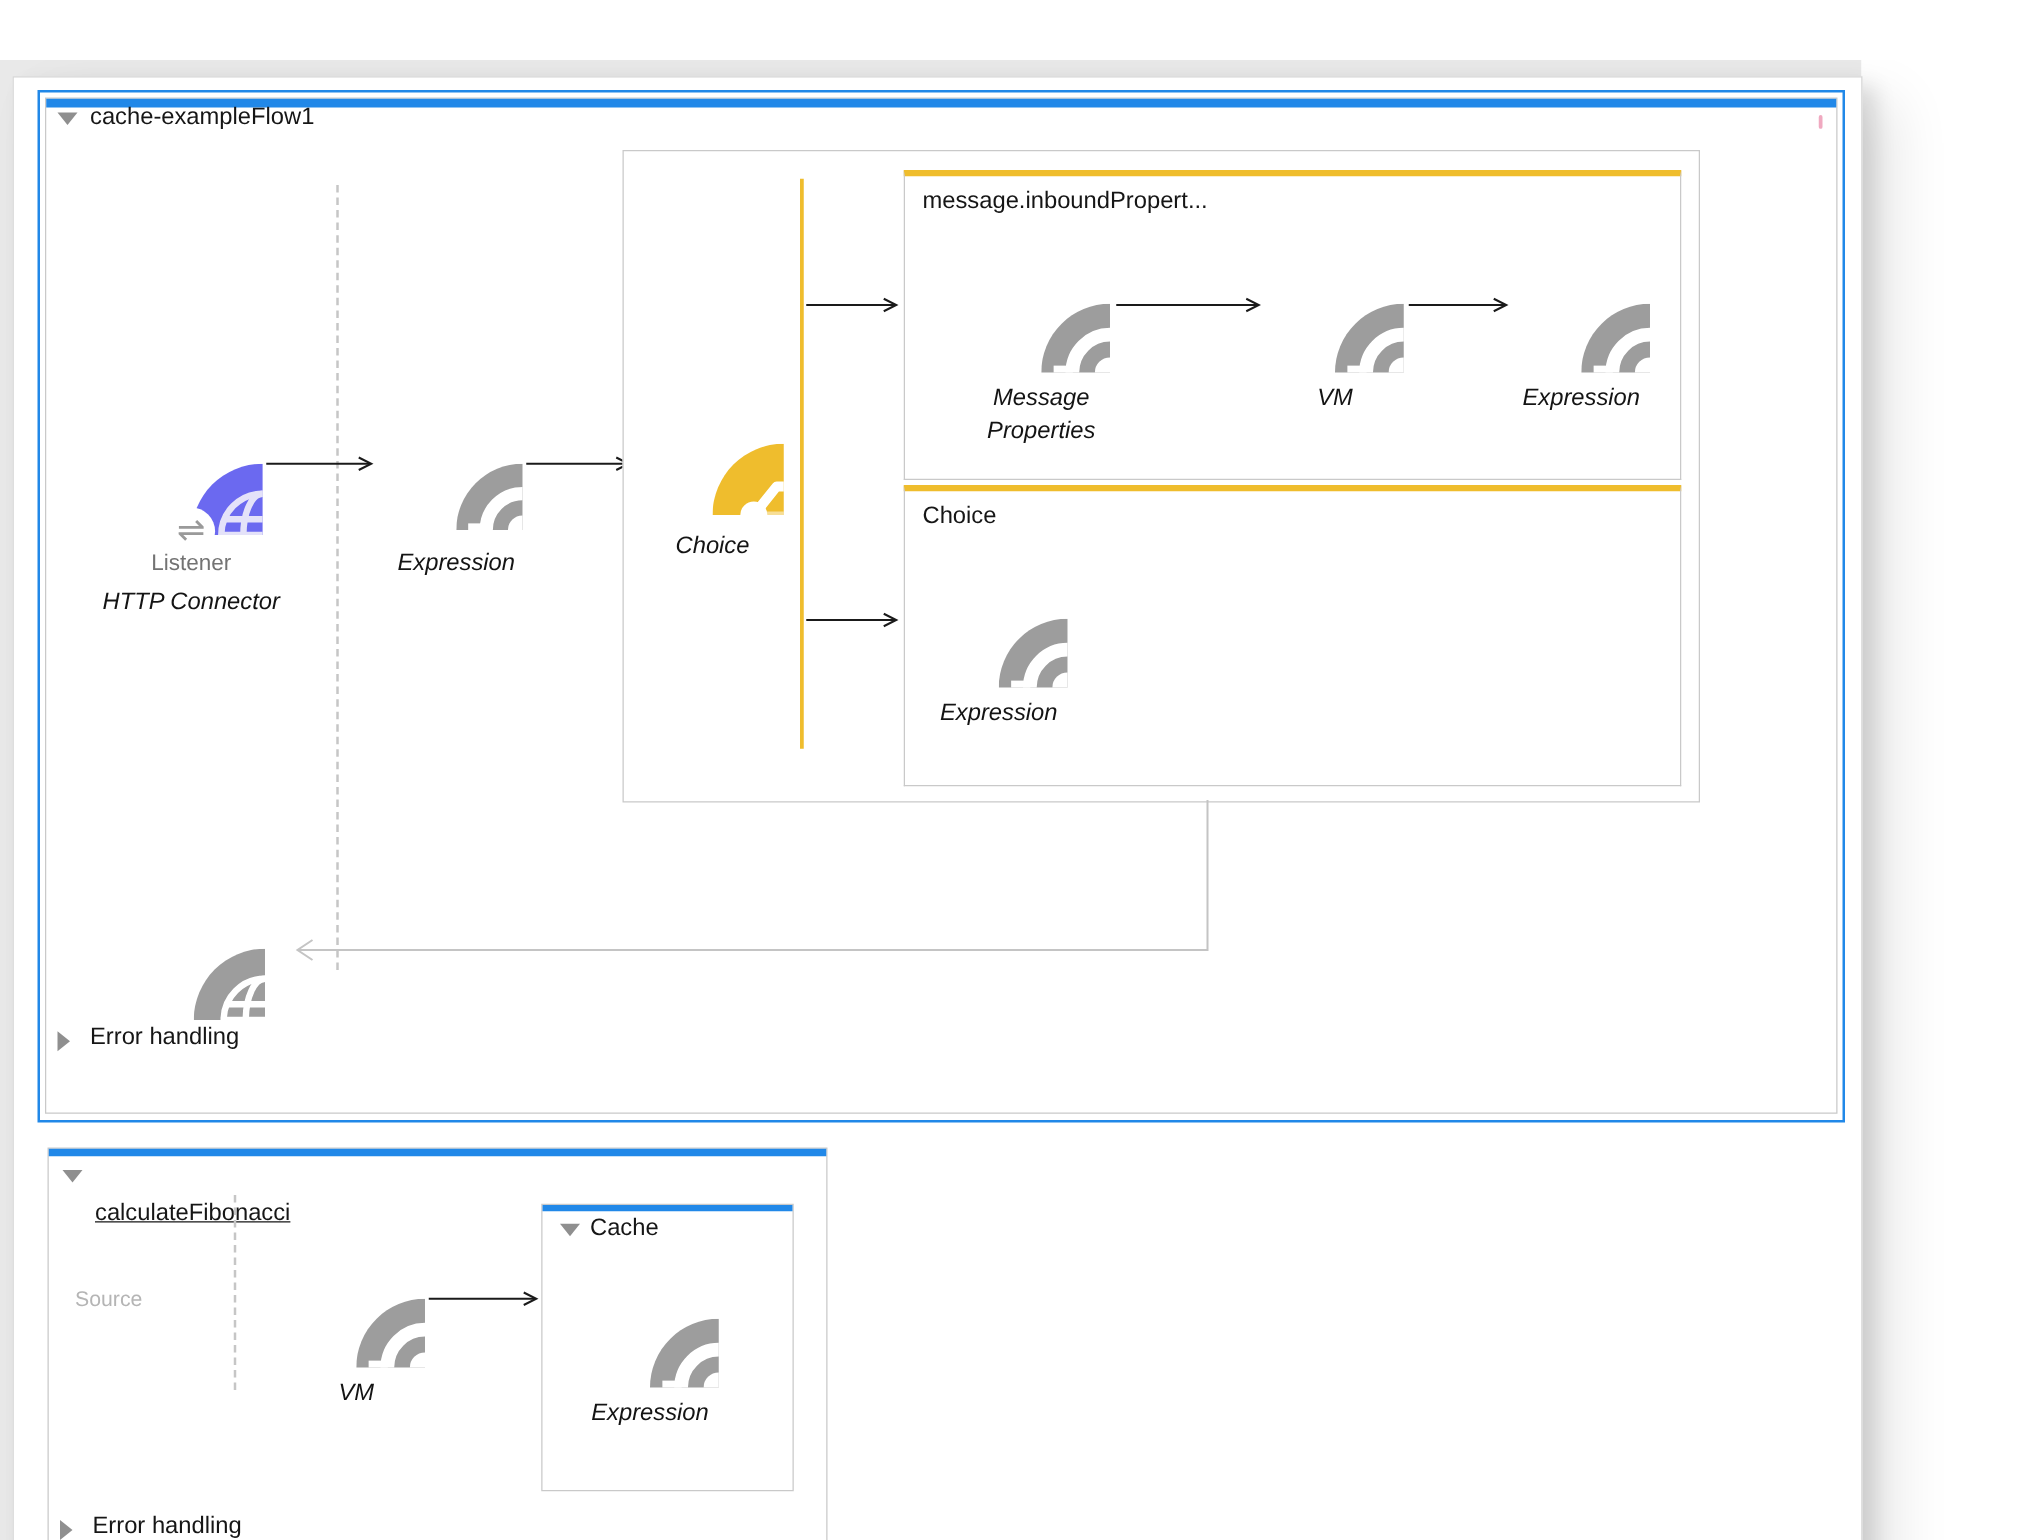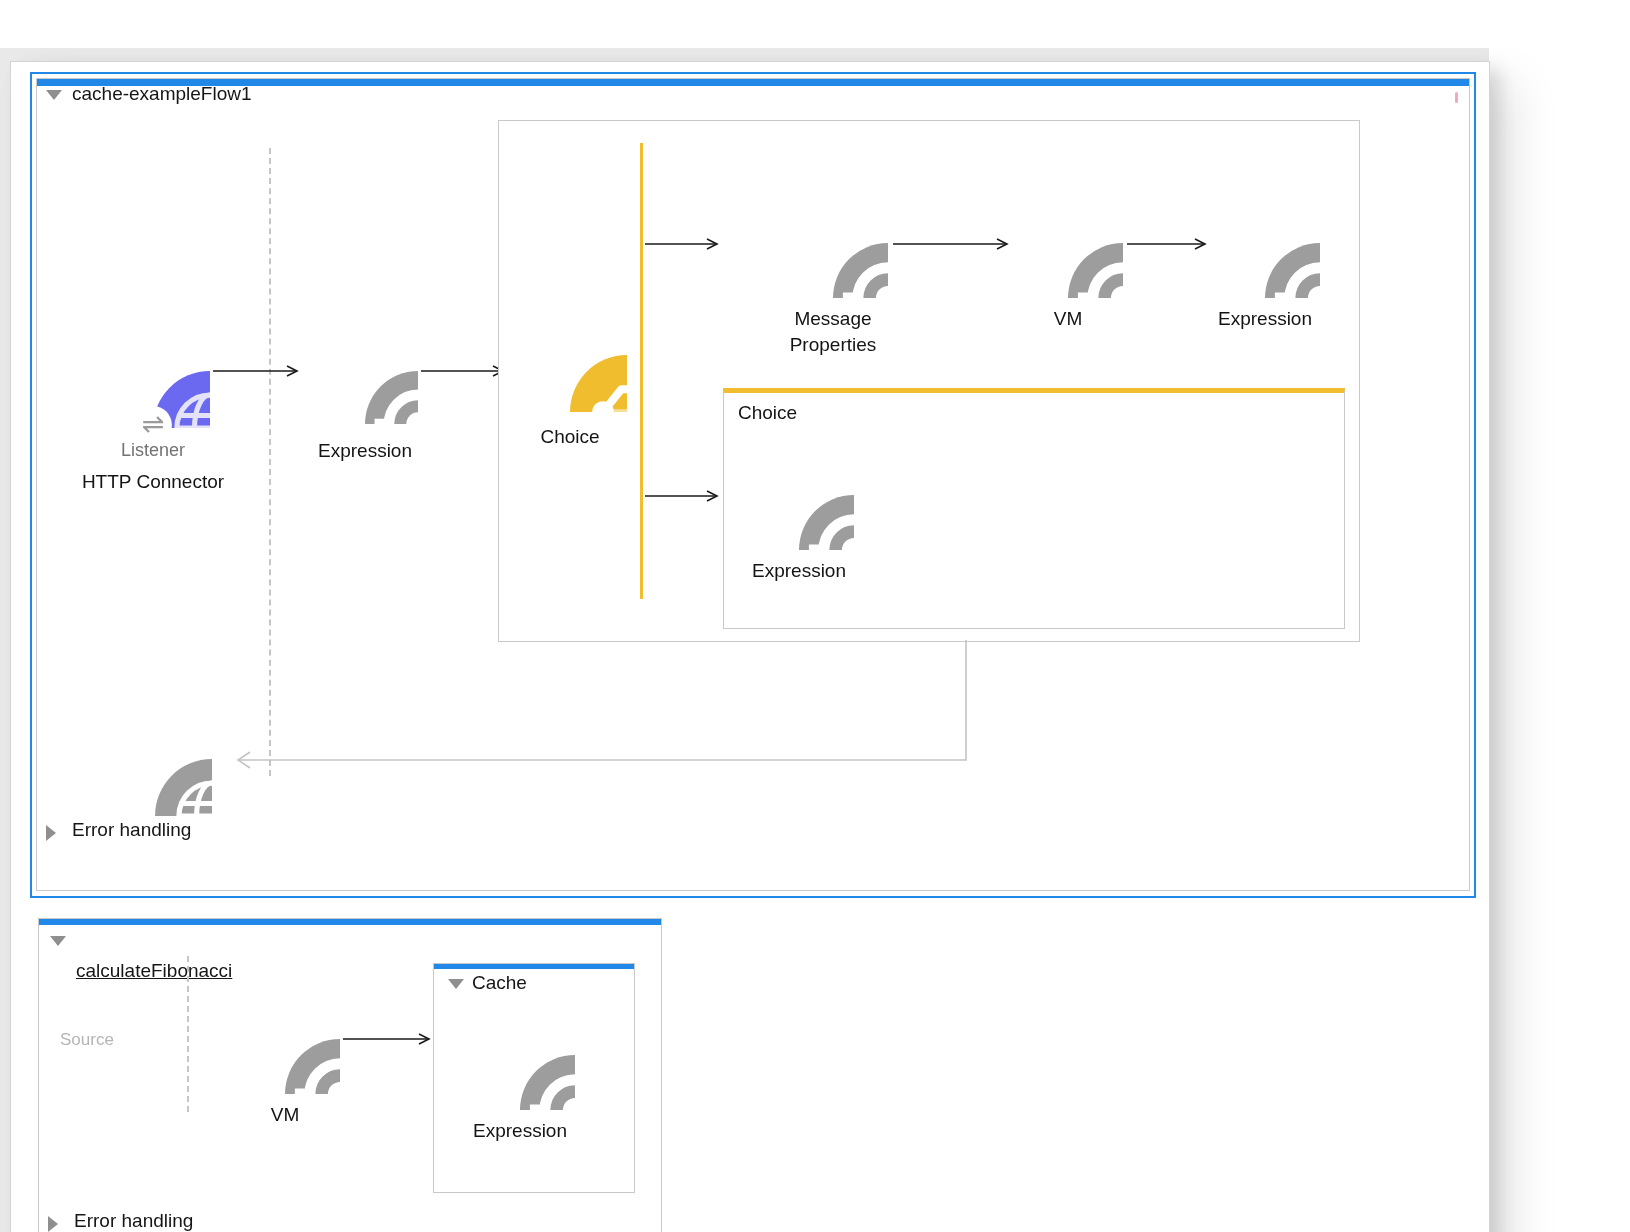--- a/index.html
+++ b/index.html
@@ -16,21 +16,21 @@
   .flow-outline{border:2px solid #2188e8;}
   .flow-box{border:1px solid #c9c9c9;background:#fff;}
   .flow-bar{position:absolute;left:0;top:0;right:0;background:#2188e8;}
   .flow-title{font-size:19px;color:#161616;white-space:nowrap;}
   .tri-down{width:0;height:0;border-left:8px solid transparent;border-right:8px solid transparent;border-top:10px solid #8f8f8f;}
   .tri-right{width:0;height:0;border-top:8px solid transparent;border-bottom:8px solid transparent;border-left:10px solid #8f8f8f;}
   .dashed-sep{width:0;border-left:2px dashed #c6c6c6;}
   
   .node{position:absolute;transform:translateX(-50%);display:flex;flex-direction:column;align-items:center;}
   .node .circ{display:block;}
-  .node .label{font-size:19px;color:#141414;text-align:center;line-height:1.35;margin-top:14px;white-space:nowrap;}
+  .node .label{font-size:19px;color:#141414;text-align:center;line-height:1.35;margin-top:14px;white-space:nowrap;font-style:italic;}
   .node .label.wrap{white-space:normal;width:118px;}
   .node .sublabel{font-size:18px;color:#737373;text-align:center;margin-top:12px;}
   .node .label.tight{margin-top:8px;}
   .badge{position:absolute;left:50%;top:92px;transform:translateX(-50%);width:38px;height:38px;border-radius:50%;
          background:#fff;color:#9a9a9a;font-size:27px;line-height:36px;text-align:center;}
   
   .scope-box{border:1px solid #c9c9c9;background:#fff;}
   .branch-box{border:1px solid #c9c9c9;border-top:5px solid #efbd2d;background:#fff;}
   .branch-label{position:absolute;left:14px;top:9px;font-size:19px;color:#161616;white-space:nowrap;}
   .rail{background:#efbd2d;width:3px;}
@@ -130,20 +130,23 @@
   <svg class="abs conn" style="left:645px;top:188px;" width="74" height="16">
     <path d="M0 8 H71" stroke="#1a1a1a" stroke-width="1.6" fill="none"></path>
     <path d="M62 3 L72 8 L62 13" stroke="#1a1a1a" stroke-width="1.6" fill="none"></path>
   </svg>
 
   <svg class="abs conn" style="left:645px;top:440px;" width="74" height="16">
     <path d="M0 8 H71" stroke="#1a1a1a" stroke-width="1.6" fill="none"></path>
     <path d="M62 3 L72 8 L62 13" stroke="#1a1a1a" stroke-width="1.6" fill="none"></path>
   </svg>
 
+  <div class="abs branch-box" style="left:723px;top:88px;width:620px;height:242px;">
+    <div class="branch-label">message.inboundPropert...</div>
+  </div>
 
   <div class="node" style="left:833px;top:140px;">
     <svg class="circ" width="110" height="110" viewBox="-50 -50 100 100" style="--bg:#9D9D9D;">
         <use href="#sym-component"></use>
       </svg>
     <div class="label wrap tight">Message Properties</div>
   </div>
 
   <svg class="abs conn" style="left:893px;top:188px;" width="116" height="16">
     <path d="M0 8 H113" stroke="#1a1a1a" stroke-width="1.6" fill="none"></path>

